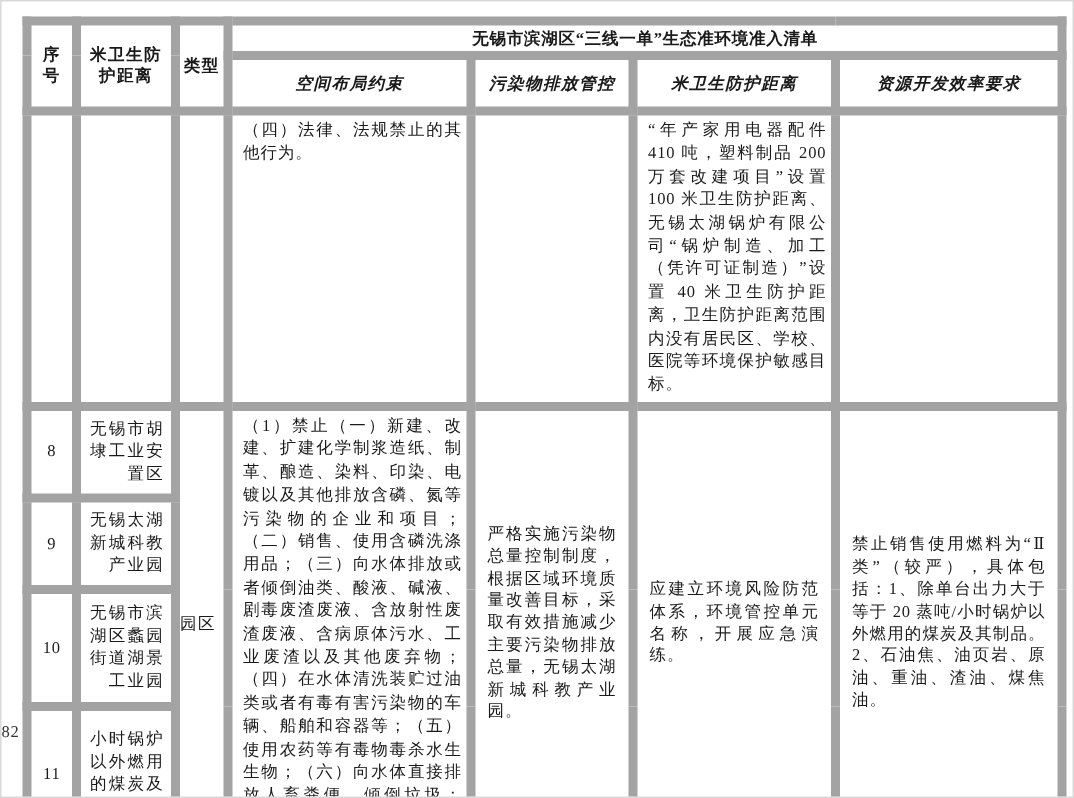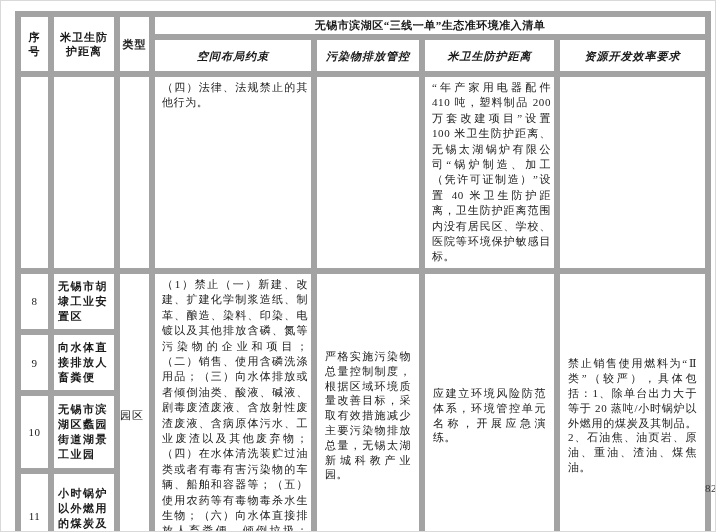--- a/index.html
+++ b/index.html
@@ -49,25 +49,24 @@
     letter-spacing: 0.5px;
     padding: 1px 2px;
   }
   th.sub-hdr { height: 37px; font-style: italic; }
 
   td.num-cell {
     text-align: center;
     letter-spacing: 0.5px;
   }
   td.name-cell {
-    text-align: left;
+    text-align: right;
     padding: 2px 4px;
     letter-spacing: 1.5px;
     line-height: 15px;
-    font-weight: bold;
   }
   td.type-cell {
     letter-spacing: 1px;
   }
   td.body-text {
     padding: 3px 3px 3px 7px;
     text-align: justify;
     text-justify: inter-character;
     letter-spacing: 0.6px;
     line-height: 15.4px;
@@ -85,21 +84,21 @@
   tr.row-g1     { height: 50px; }
   tr.row-g2     { height: 50px; }
   tr.row-g3     { height: 70px; }
   tr.row-g4     { height: 80px; }
 
   .page-number {
     position: absolute;
     left: 0;
     top: 481px;
     width: 716px;
-    text-align: right;
+    text-align: left;
     font-size: 11px;
     color: #333;
     letter-spacing: 0.5px;
   }
 </style>
 </head>
 <body>
 
 <table class="doc-table">
   <colgroup>
@@ -142,21 +141,21 @@
     <td class="name-cell">无锡市胡埭工业安置区</td>
     <td class="type-cell" rowspan="4">园区</td>
     <td class="body-text v-middle" rowspan="4">（1）禁止（一）新建、改建、扩建化学制浆造纸、制革、酿造、染料、印染、电镀以及其他排放含磷、氮等污染物的企业和项目；（二）销售、使用含磷洗涤用品；（三）向水体排放或者倾倒油类、酸液、碱液、剧毒废渣废液、含放射性废渣废液、含病原体污水、工业废渣以及其他废弃物；（四）在水体清洗装贮过油类或者有毒有害污染物的车辆、船舶和容器等；（五）使用农药等有毒物毒杀水生生物；（六）向水体直接排放人畜粪便、倾倒垃圾；（七）围湖造</td>
     <td class="center-block v-middle" rowspan="4">严格实施污染物总量控制制度，根据区域环境质量改善目标，采取有效措施减少主要污染物排放总量，无锡太湖新城科教产业园。</td>
     <td class="center-block v-middle" rowspan="4">应建立环境风险防范体系，环境管控单元名称，开展应急演练。</td>
     <td class="center-block v-middle" rowspan="4">禁止销售使用燃料为“Ⅱ类”（较严），具体包括：1、除单台出力大于等于 20 蒸吨/小时锅炉以外燃用的煤炭及其制品。2、石油焦、油页岩、原油、重油、渣油、煤焦油。</td>
   </tr>
 
   <tr class="row-g2">
     <td class="num-cell">9</td>
-    <td class="name-cell">向水体直接排放人畜粪便</td>
+    <td class="name-cell">无锡太湖新城科教产业园</td>
   </tr>
 
   <tr class="row-g3">
     <td class="num-cell">10</td>
     <td class="name-cell">无锡市滨湖区蠡园街道湖景工业园</td>
   </tr>
 
   <tr class="row-g4">
     <td class="num-cell">11</td>
     <td class="name-cell">小时锅炉以外燃用的煤炭及其制品</td>

